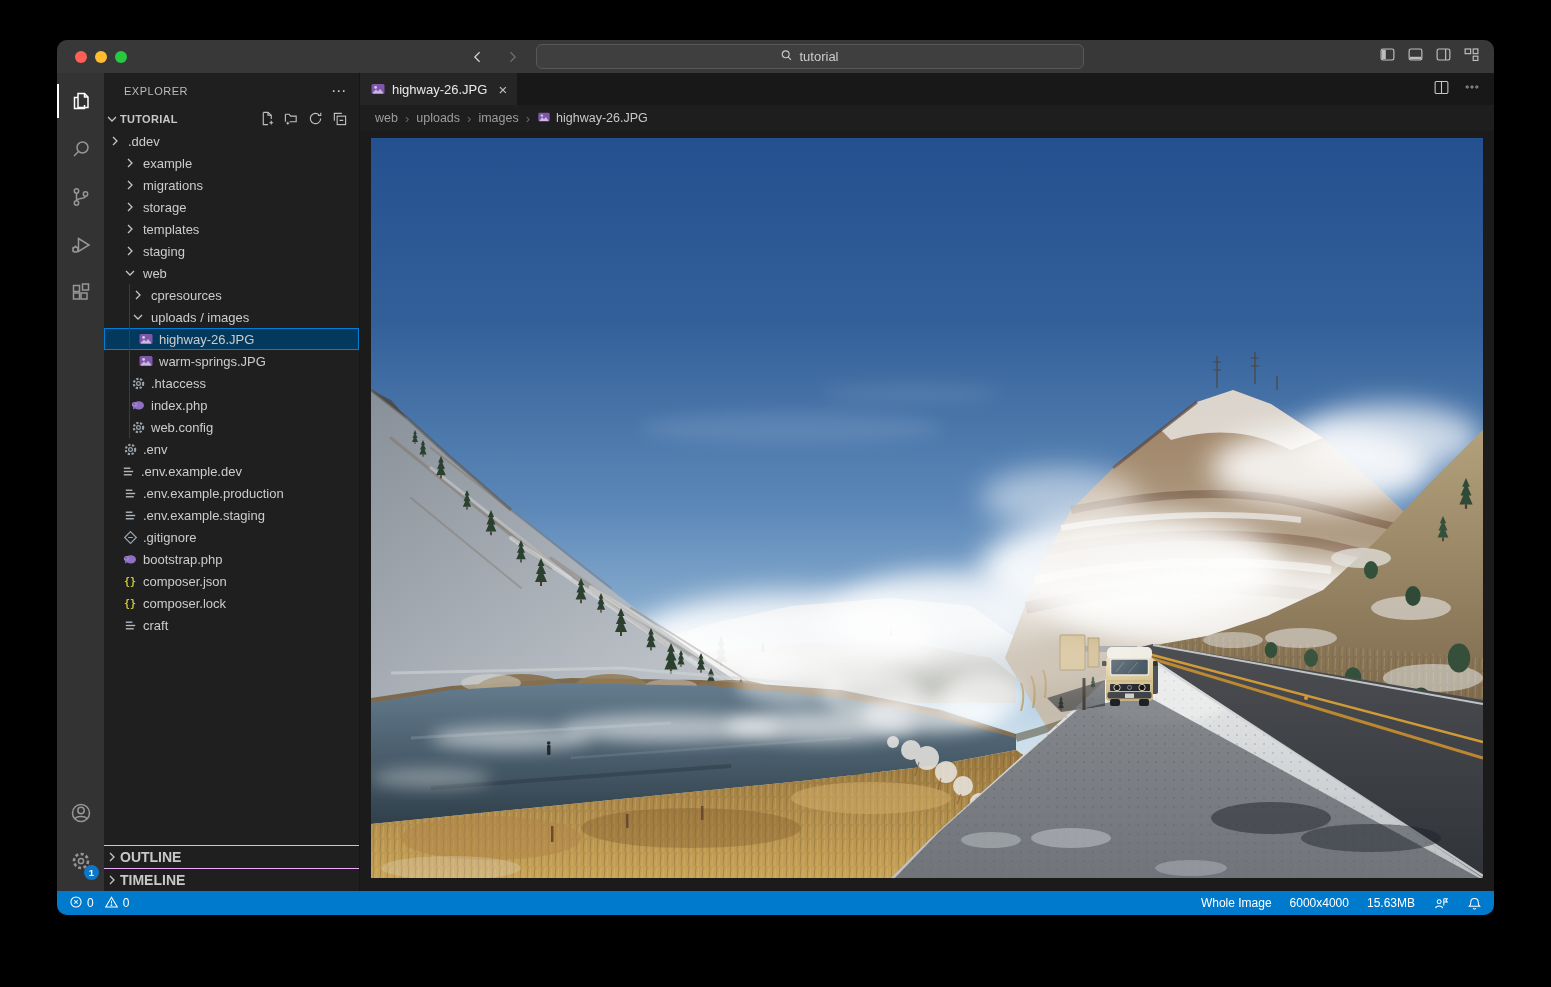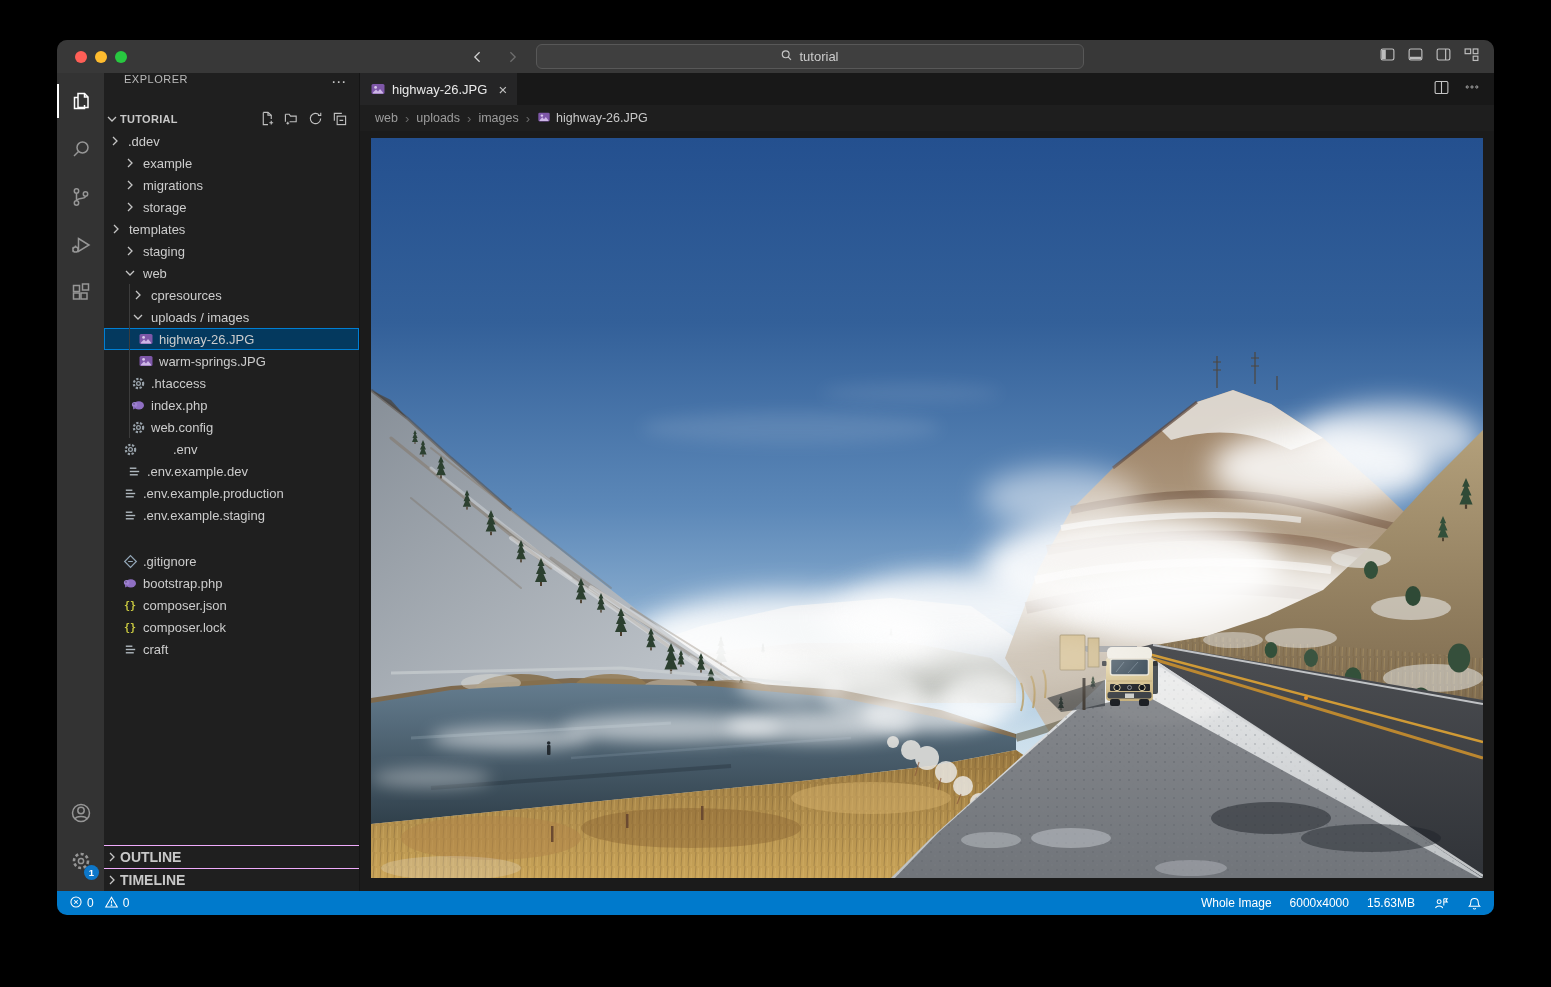--- a/index.html
+++ b/index.html
@@ -24,21 +24,21 @@
   .activitybar{width:47px;background:#333333;display:flex;flex-direction:column;align-items:center;padding-top:4px;}
   .ab-icon{width:47px;height:48px;display:flex;align-items:center;justify-content:center;color:#969696;position:relative;cursor:pointer;}
   .ab-icon svg{stroke:currentColor;fill:none;stroke-width:1.5;}
   .ab-icon.active{color:#ffffff;}
   .ab-icon.active::before{content:"";position:absolute;left:0;top:7px;bottom:7px;width:2px;background:#fff;}
   .ab-bottom{margin-top:auto;display:flex;flex-direction:column;align-items:center;padding-bottom:6px;}
   .badge{position:absolute;right:5px;bottom:5px;min-width:15px;height:15px;border-radius:8px;background:#0d77c9;
          color:#fff;font-size:9.5px;display:flex;align-items:center;justify-content:center;font-weight:bold;}
   
   .sidebar{width:255px;background:#1f1f1f;border-right:1px solid #151515;display:flex;flex-direction:column;font-size:13px;}
-  .sb-header{flex:0 0 35px;display:flex;align-items:flex-start;padding:0 12px 0 20px;font-size:11px;letter-spacing:.5px;color:#bbbbbb;}
+  .sb-header{flex:0 0 35px;display:flex;align-items:center;padding:0 12px 0 20px;font-size:11px;letter-spacing:.5px;color:#bbbbbb;}
   .sb-header .dots{margin-left:auto;color:#c5c5c5;font-size:15px;letter-spacing:1px;cursor:pointer;}
   .section-row{flex:0 0 22px;display:flex;align-items:center;font-weight:700;font-size:11px;color:#c8c8c8;letter-spacing:.3px;}
   .section-row .twisty{transform:rotate(90deg);}
   .section-actions{margin-left:auto;display:flex;gap:9px;padding-right:12px;}
   .section-actions svg{stroke:#c0c0c0;cursor:pointer;}
   .tree{position:relative;}
   .row{height:22px;display:flex;align-items:center;cursor:pointer;color:#cccccc;position:relative;}
   .row.sel{background:#04395e;outline:1px solid #007fd4;outline-offset:-1px;}
   .twisty{width:16px;height:16px;display:flex;align-items:center;justify-content:center;color:#c5c5c5;flex:0 0 16px;}
   .twisty svg{display:block;}
@@ -248,21 +248,21 @@
             <span class="label">migrations</span>
           </div>
           <div class="row" style="padding-left: 18px;">
             <span class="twisty">
               <svg width="16" height="16" viewBox="0 0 16 16">
                 <path d="M6 4l4 4-4 4" fill="none" stroke="currentColor" stroke-width="1.3"></path>
               </svg>
             </span>
             <span class="label">storage</span>
           </div>
-          <div class="row" style="padding-left: 4px;">
+          <div class="row" style="padding-left: 18px;">
             <span class="twisty">
               <svg width="16" height="16" viewBox="0 0 16 16">
                 <path d="M6 4l4 4-4 4" fill="none" stroke="currentColor" stroke-width="1.3"></path>
               </svg>
             </span>
             <span class="label">templates</span>
           </div>
           <div class="row" style="padding-left: 18px;">
             <span class="twisty">
               <svg width="16" height="16" viewBox="0 0 16 16">
@@ -337,30 +337,30 @@
           </div>
           <div class="row" style="padding-left: 26px;">
             <span class="ficon">
               <svg width="15" height="15" viewBox="0 0 16 16">
                 <circle cx="8" cy="8" r="5" fill="none" stroke="#99a3ab" stroke-width="2.3" stroke-dasharray="2.4 1.7"></circle>
                 <circle cx="8" cy="8" r="2" fill="none" stroke="#99a3ab" stroke-width="1.4"></circle>
               </svg>
             </span>
             <span class="label">web.config</span>
           </div>
-          <div class="row" style="padding-left: 18px; gap: 30px;">
+          <div class="row" style="padding-left: 18px;">
             <span class="ficon">
               <svg width="15" height="15" viewBox="0 0 16 16">
                 <circle cx="8" cy="8" r="5" fill="none" stroke="#99a3ab" stroke-width="2.3" stroke-dasharray="2.4 1.7"></circle>
                 <circle cx="8" cy="8" r="2" fill="none" stroke="#99a3ab" stroke-width="1.4"></circle>
               </svg>
             </span>
             <span class="label">.env</span>
           </div>
-          <div class="row" style="padding-left: 22px;">
+          <div class="row" style="padding-left: 16px;">
             <span class="ficon">
               <svg width="15" height="15" viewBox="0 0 16 16">
                 <g stroke="#aeb7bd" stroke-width="1.5" fill="none">
                   <path d="M3 4.5h7"></path>
                   <path d="M3 8h10"></path>
                   <path d="M3 11.5h8.5"></path>
                 </g>
               </svg>
             </span>
             <span class="label">.env.example.dev</span>
@@ -382,21 +382,21 @@
               <svg width="15" height="15" viewBox="0 0 16 16">
                 <g stroke="#aeb7bd" stroke-width="1.5" fill="none">
                   <path d="M3 4.5h7"></path>
                   <path d="M3 8h10"></path>
                   <path d="M3 11.5h8.5"></path>
                 </g>
               </svg>
             </span>
             <span class="label">.env.example.staging</span>
           </div>
-          <div class="row" style="padding-left: 18px; margin-top: 24px;">
+          <div class="row" style="padding-left: 18px;">
             <span class="ficon">
               <svg width="15" height="15" viewBox="0 0 16 16">
                 <path d="M8 1.8L14.2 8 8 14.2 1.8 8z" fill="none" stroke="#93a7b8" stroke-width="1.3"></path>
                 <path d="M5.5 8h5" stroke="#93a7b8" stroke-width="1.1"></path>
               </svg>
             </span>
             <span class="label">.gitignore</span>
           </div>
           <div class="row" style="padding-left: 18px; text-align: center;">
             <span class="ficon">

